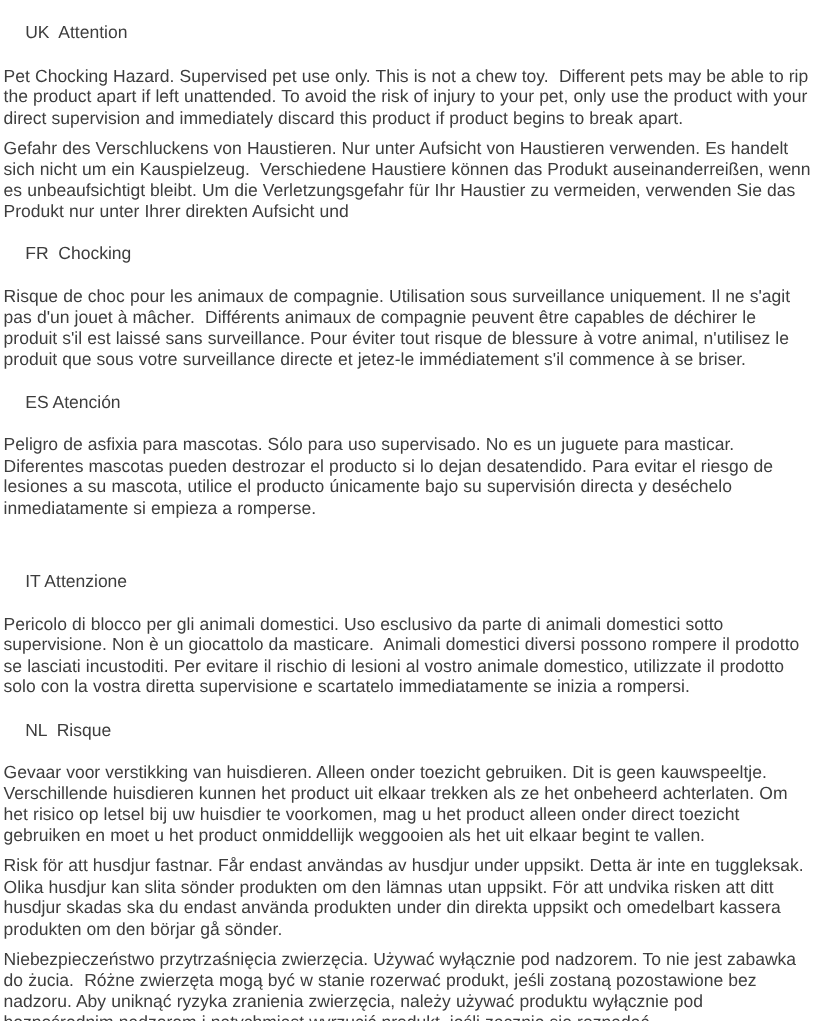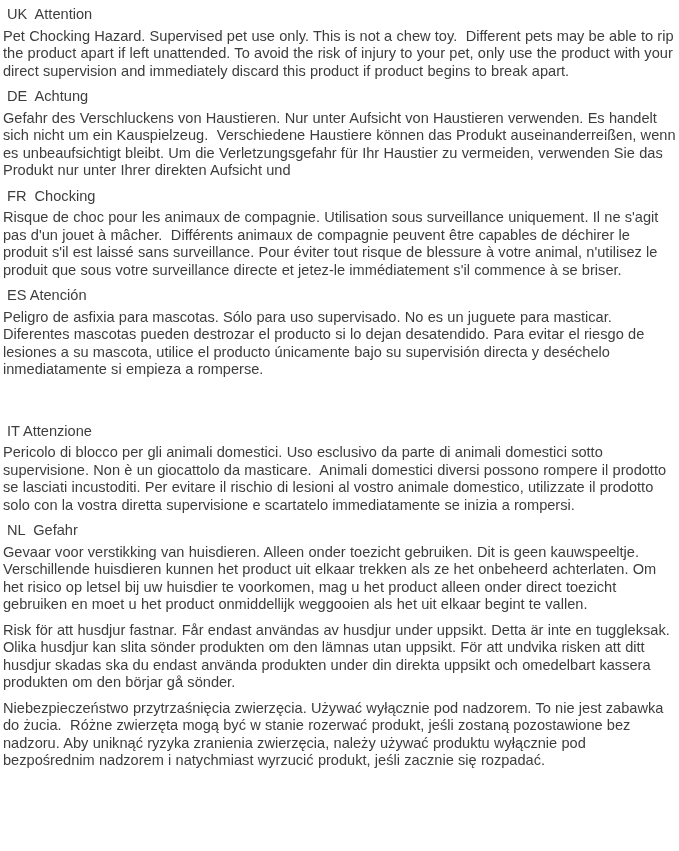--- a/index.html
+++ b/index.html
@@ -20,21 +20,21 @@
     line-height: 17.5px;
     overflow: hidden;
   }
   .warning-section {
     margin: 0 0 8px 0;
   }
   .warning-section.extra-gap {
     margin-bottom: 44px;
   }
   .lang-heading {
-    margin: 4px;
+    margin: 18px;
     font-size: 14.6px;
     line-height: 17.5px;
     font-weight: 400;
     white-space: pre-wrap;
   }
   .warning-body {
     margin: 0;
     white-space: pre-wrap;
     word-spacing: 0.2px;
   }
@@ -43,41 +43,40 @@
 <body>
 
 <main class="page">
   <div id="sections-mount">
   <section class="warning-section">
     <h2 class="lang-heading">UK  Attention</h2>
     <p class="warning-body">Pet Chocking Hazard. Supervised pet use only. This is not a chew toy.  Different pets may be able to rip the product apart if left unattended. To avoid the risk of injury to your pet, only use the product with your direct supervision and immediately discard this product if product begins to break apart.</p>
   </section>
 
   <section class="warning-section">
-    <h2 class="lang-heading">DE  Achtung</h2>
     <p class="warning-body">Gefahr des Verschluckens von Haustieren. Nur unter Aufsicht von Haustieren verwenden. Es handelt sich nicht um ein Kauspielzeug.  Verschiedene Haustiere können das Produkt auseinanderreißen, wenn es unbeaufsichtigt bleibt. Um die Verletzungsgefahr für Ihr Haustier zu vermeiden, verwenden Sie das Produkt nur unter Ihrer direkten Aufsicht und</p>
   </section>
 
   <section class="warning-section">
     <h2 class="lang-heading">FR  Chocking</h2>
     <p class="warning-body">Risque de choc pour les animaux de compagnie. Utilisation sous surveillance uniquement. Il ne s'agit pas d'un jouet à mâcher.  Différents animaux de compagnie peuvent être capables de déchirer le produit s'il est laissé sans surveillance. Pour éviter tout risque de blessure à votre animal, n'utilisez le produit que sous votre surveillance directe et jetez-le immédiatement s'il commence à se briser.</p>
   </section>
 
   <section class="warning-section extra-gap">
     <h2 class="lang-heading">ES Atención</h2>
     <p class="warning-body">Peligro de asfixia para mascotas. Sólo para uso supervisado. No es un juguete para masticar.  Diferentes mascotas pueden destrozar el producto si lo dejan desatendido. Para evitar el riesgo de lesiones a su mascota, utilice el producto únicamente bajo su supervisión directa y deséchelo inmediatamente si empieza a romperse.</p>
   </section>
 
   <section class="warning-section">
     <h2 class="lang-heading">IT Attenzione</h2>
     <p class="warning-body">Pericolo di blocco per gli animali domestici. Uso esclusivo da parte di animali domestici sotto supervisione. Non è un giocattolo da masticare.  Animali domestici diversi possono rompere il prodotto se lasciati incustoditi. Per evitare il rischio di lesioni al vostro animale domestico, utilizzate il prodotto solo con la vostra diretta supervisione e scartatelo immediatamente se inizia a rompersi.</p>
   </section>
 
   <section class="warning-section">
-    <h2 class="lang-heading">NL  Gefahr</h2>
+    <h2 class="lang-heading">NL  Risque</h2>
     <p class="warning-body">Gevaar voor verstikking van huisdieren. Alleen onder toezicht gebruiken. Dit is geen kauwspeeltje.  Verschillende huisdieren kunnen het product uit elkaar trekken als ze het onbeheerd achterlaten. Om het risico op letsel bij uw huisdier te voorkomen, mag u het product alleen onder direct toezicht gebruiken en moet u het product onmiddellijk weggooien als het uit elkaar begint te vallen.</p>
   </section>
 
   <section class="warning-section">
     <p class="warning-body">Risk för att husdjur fastnar. Får endast användas av husdjur under uppsikt. Detta är inte en tuggleksak.  Olika husdjur kan slita sönder produkten om den lämnas utan uppsikt. För att undvika risken att ditt husdjur skadas ska du endast använda produkten under din direkta uppsikt och omedelbart kassera produkten om den börjar gå sönder.</p>
   </section>
 
   <section class="warning-section">
     <p class="warning-body">Niebezpieczeństwo przytrzaśnięcia zwierzęcia. Używać wyłącznie pod nadzorem. To nie jest zabawka do żucia.  Różne zwierzęta mogą być w stanie rozerwać produkt, jeśli zostaną pozostawione bez nadzoru. Aby uniknąć ryzyka zranienia zwierzęcia, należy używać produktu wyłącznie pod bezpośrednim nadzorem i natychmiast wyrzucić produkt, jeśli zacznie się rozpadać.</p>
   </section>

